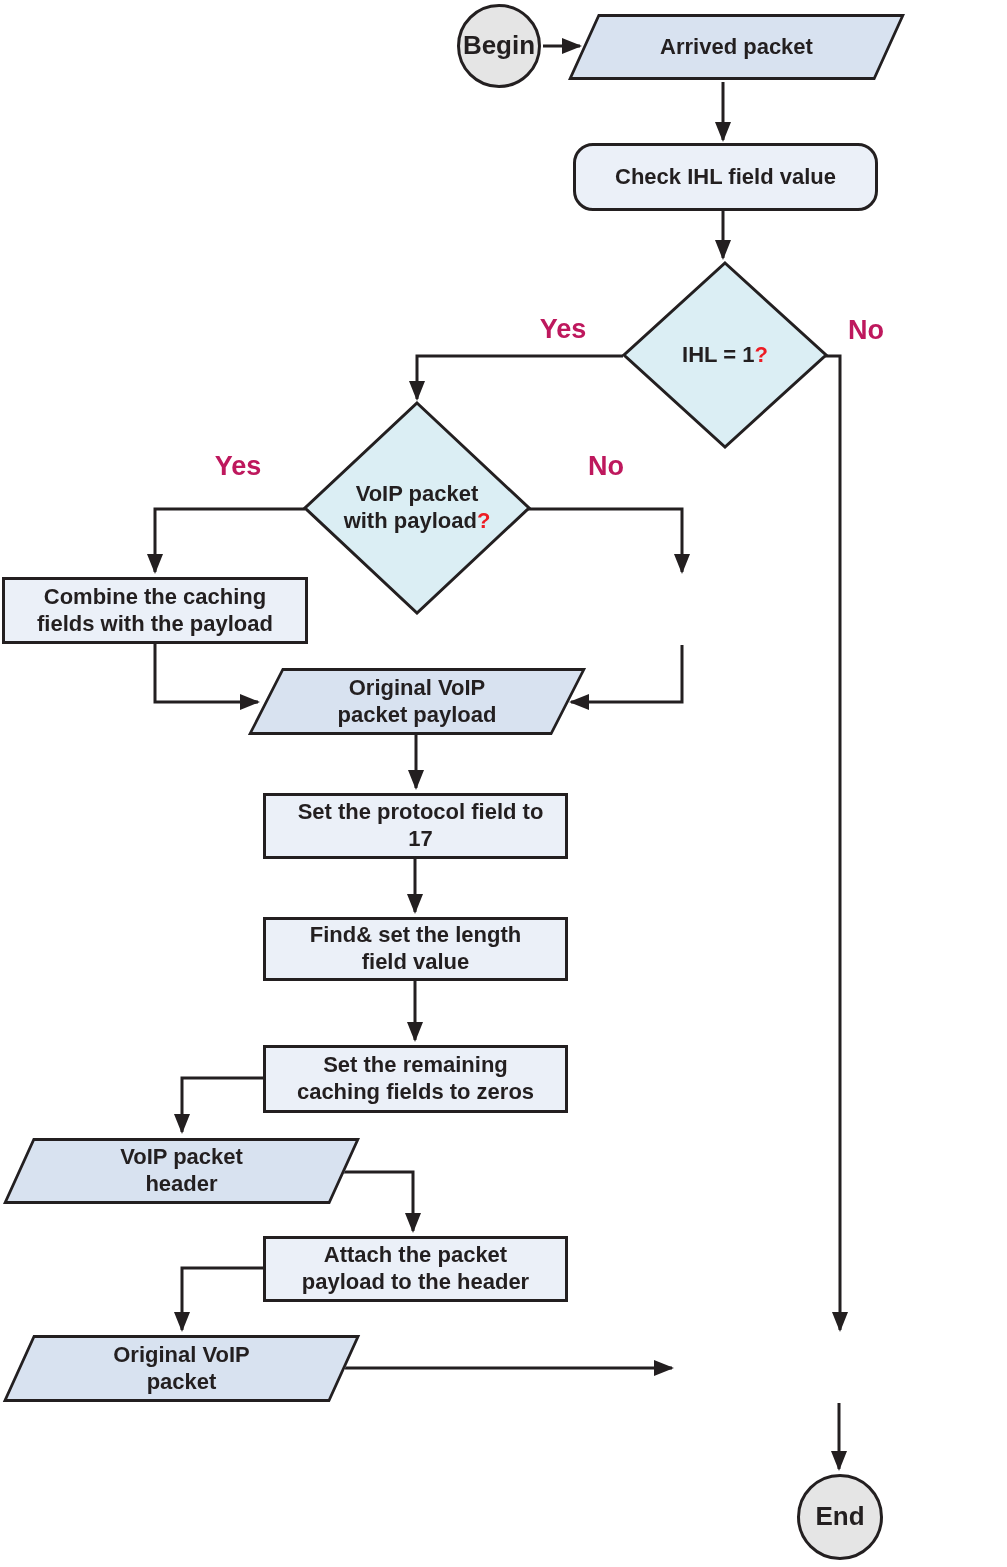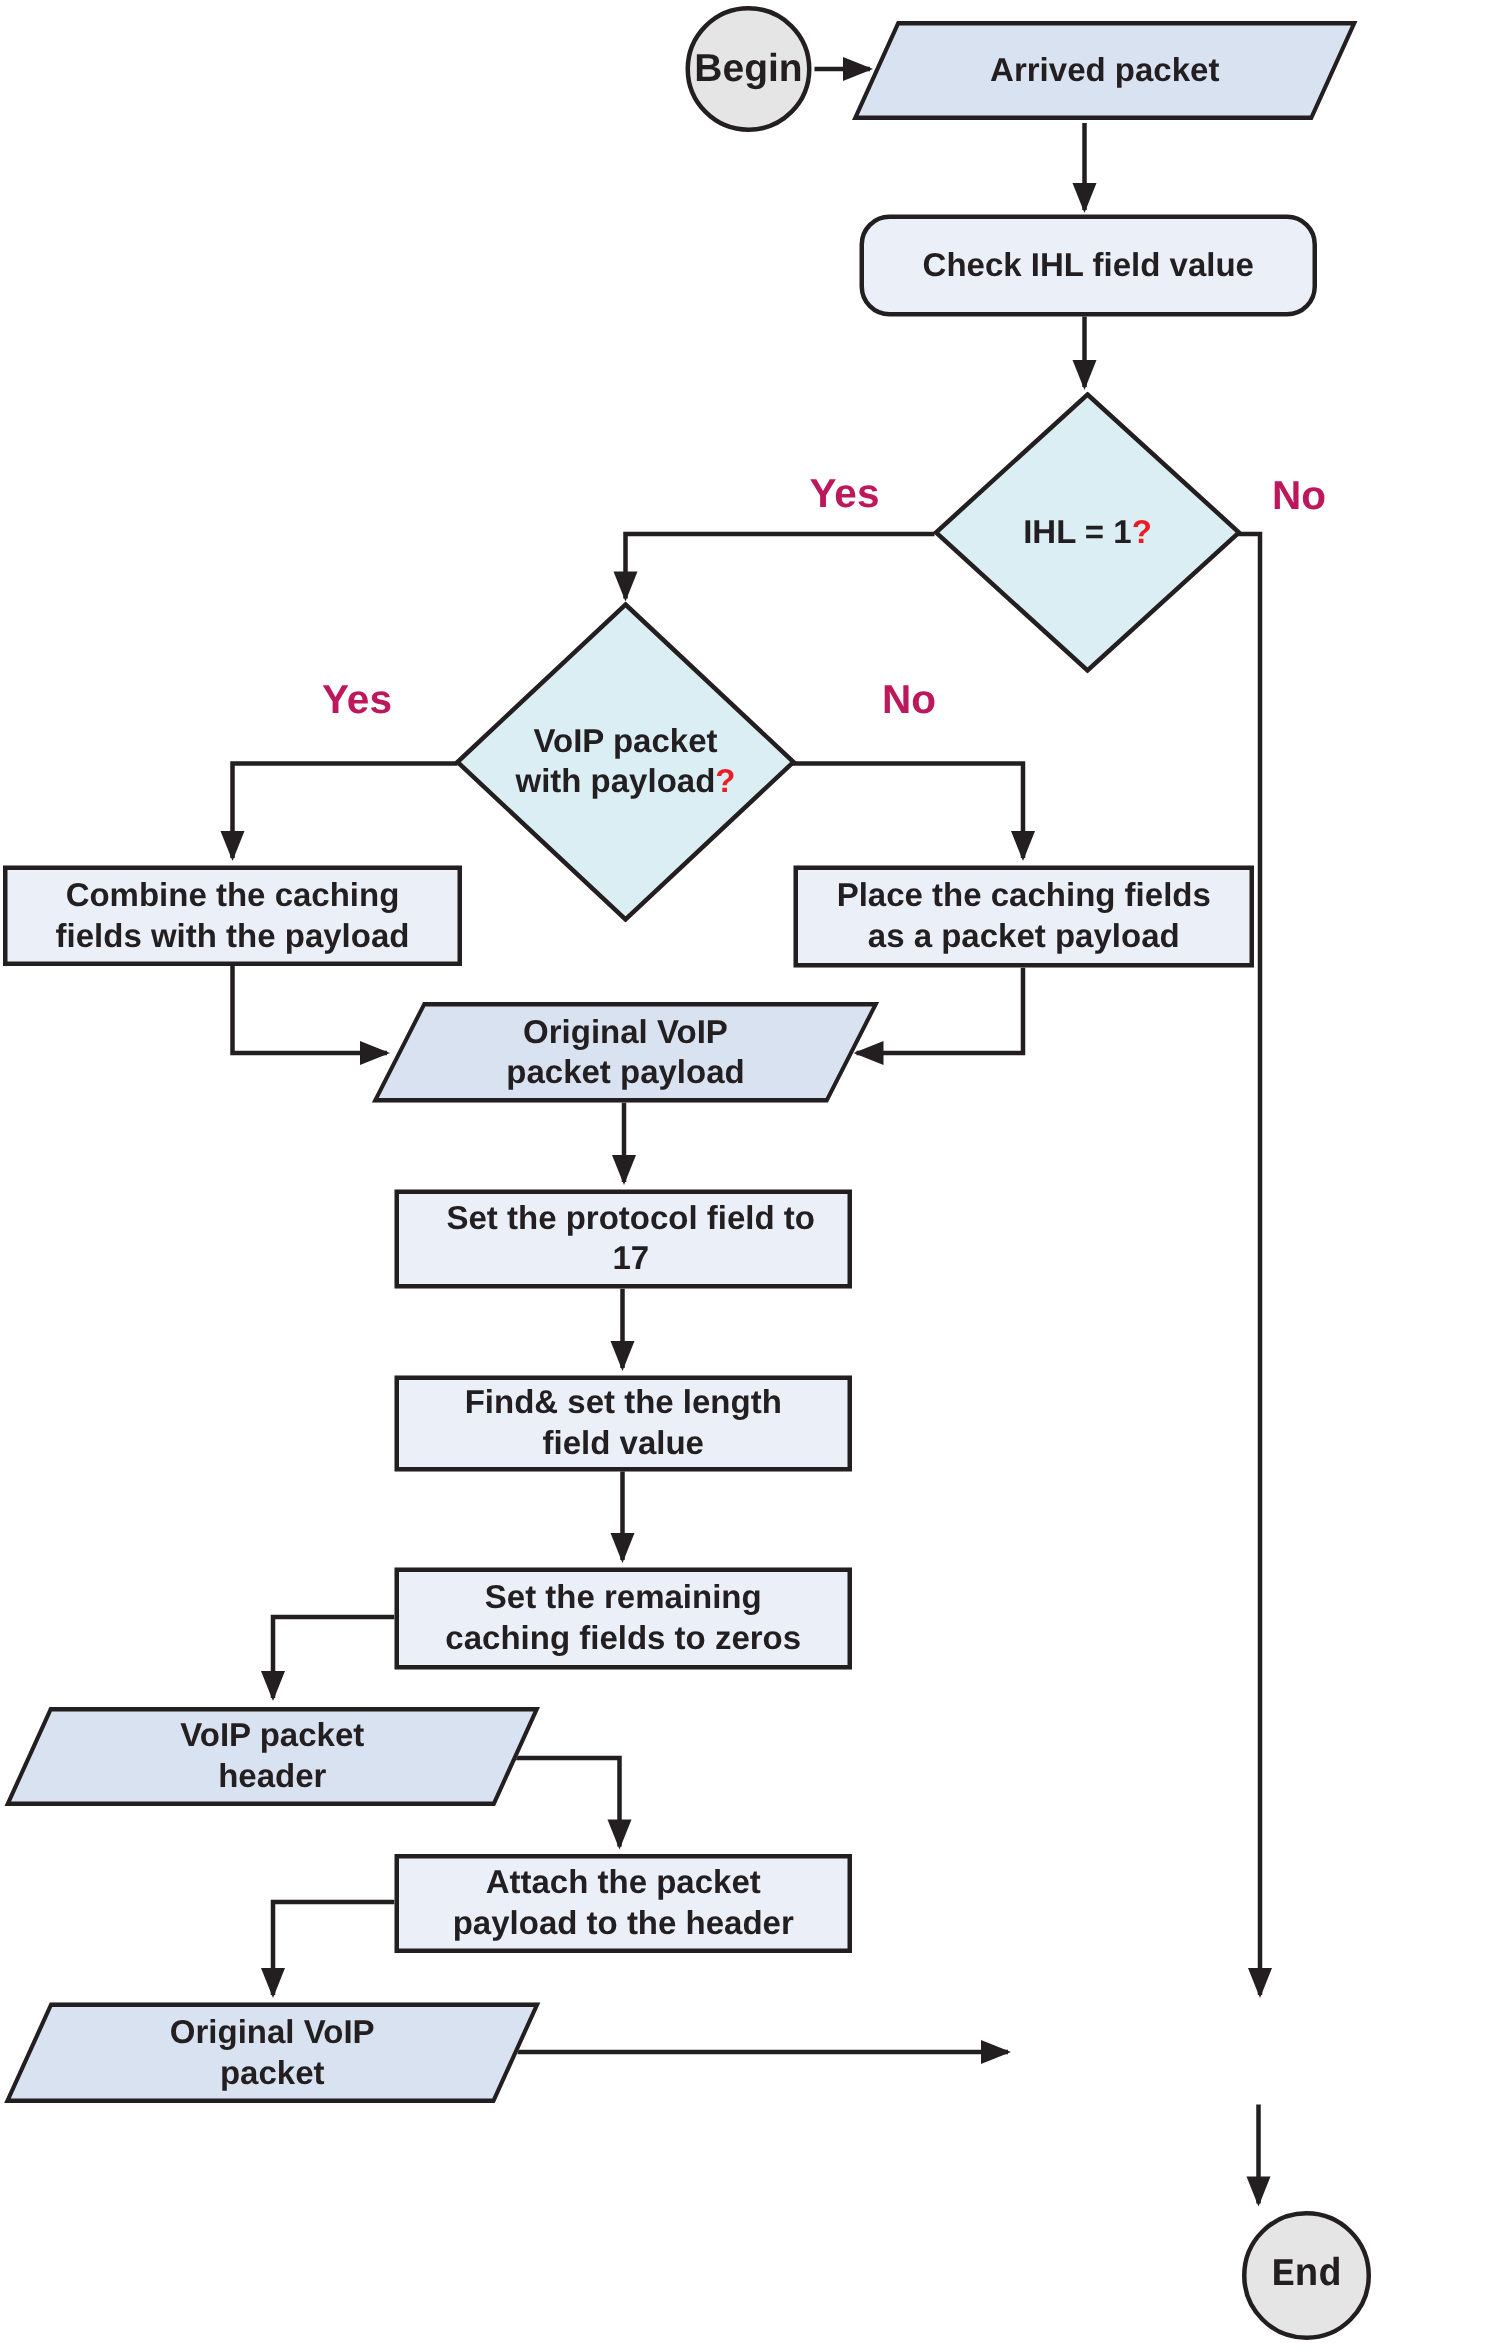--- a/index.html
+++ b/index.html
@@ -51,21 +51,21 @@
     <polyline points="263,1078 182,1078 182,1132" marker-end="url(#arw)"></polyline>
     <polyline points="342,1172 413,1172 413,1231" marker-end="url(#arw)"></polyline>
     <polyline points="263,1268 182,1268 182,1330" marker-end="url(#arw)"></polyline>
     <polyline points="345,1368 672,1368" marker-end="url(#arw)"></polyline>
     <polyline points="839,1403 839,1469" marker-end="url(#arw)"></polyline>
   </svg>
 
   <div class="node circle" style="left:457px;top:4px;width:84px;height:84px;">
     <span>Begin</span>
   </div>
-  <div class="node circle" style="left:828px;top:1474px;width:86px;height:86px;font-family:Liberation Mono, monospace;">
+  <div class="node circle" style="left:797px;top:1474px;width:86px;height:86px;">
     <span>End</span>
   </div>
 
   <div class="node para" style="left:568px;top:14px;width:337px;height:66px;--inset:15px;--skew:-24.4deg;">
     <span class="pre">Arrived packet</span>
   </div>
   <div class="node para" style="left:248px;top:668px;width:338px;height:67px;--inset:17px;--skew:-27deg;">
     <span class="pre">Original VoIP
 packet payload</span>
   </div>
@@ -77,24 +77,20 @@
     <span class="pre">Original VoIP
 packet</span>
   </div>
 
   <div class="node rect" style="left:573px;top:143px;width:305px;height:68px;border-radius:20px;">
     <span class="pre">Check IHL field value</span>
   </div>
   <div class="node rect" style="left:2px;top:577px;width:306px;height:67px;">
     <span class="pre">Combine the caching
 fields with the payload</span>
-  </div>
-  <div class="node rect" style="left:529px;top:577px;width:307px;height:68px;">
-    <span class="pre">Place the caching fields
-as a packet payload</span>
   </div>
   <div class="node rect" style="left:263px;top:793px;width:305px;height:66px;padding-left:10px;">
     <span class="pre">Set the protocol field to
 17</span>
   </div>
   <div class="node rect" style="left:263px;top:917px;width:305px;height:64px;">
     <span class="pre">Find&amp; set the length
 field value</span>
   </div>
   <div class="node rect" style="left:263px;top:1045px;width:305px;height:68px;">

